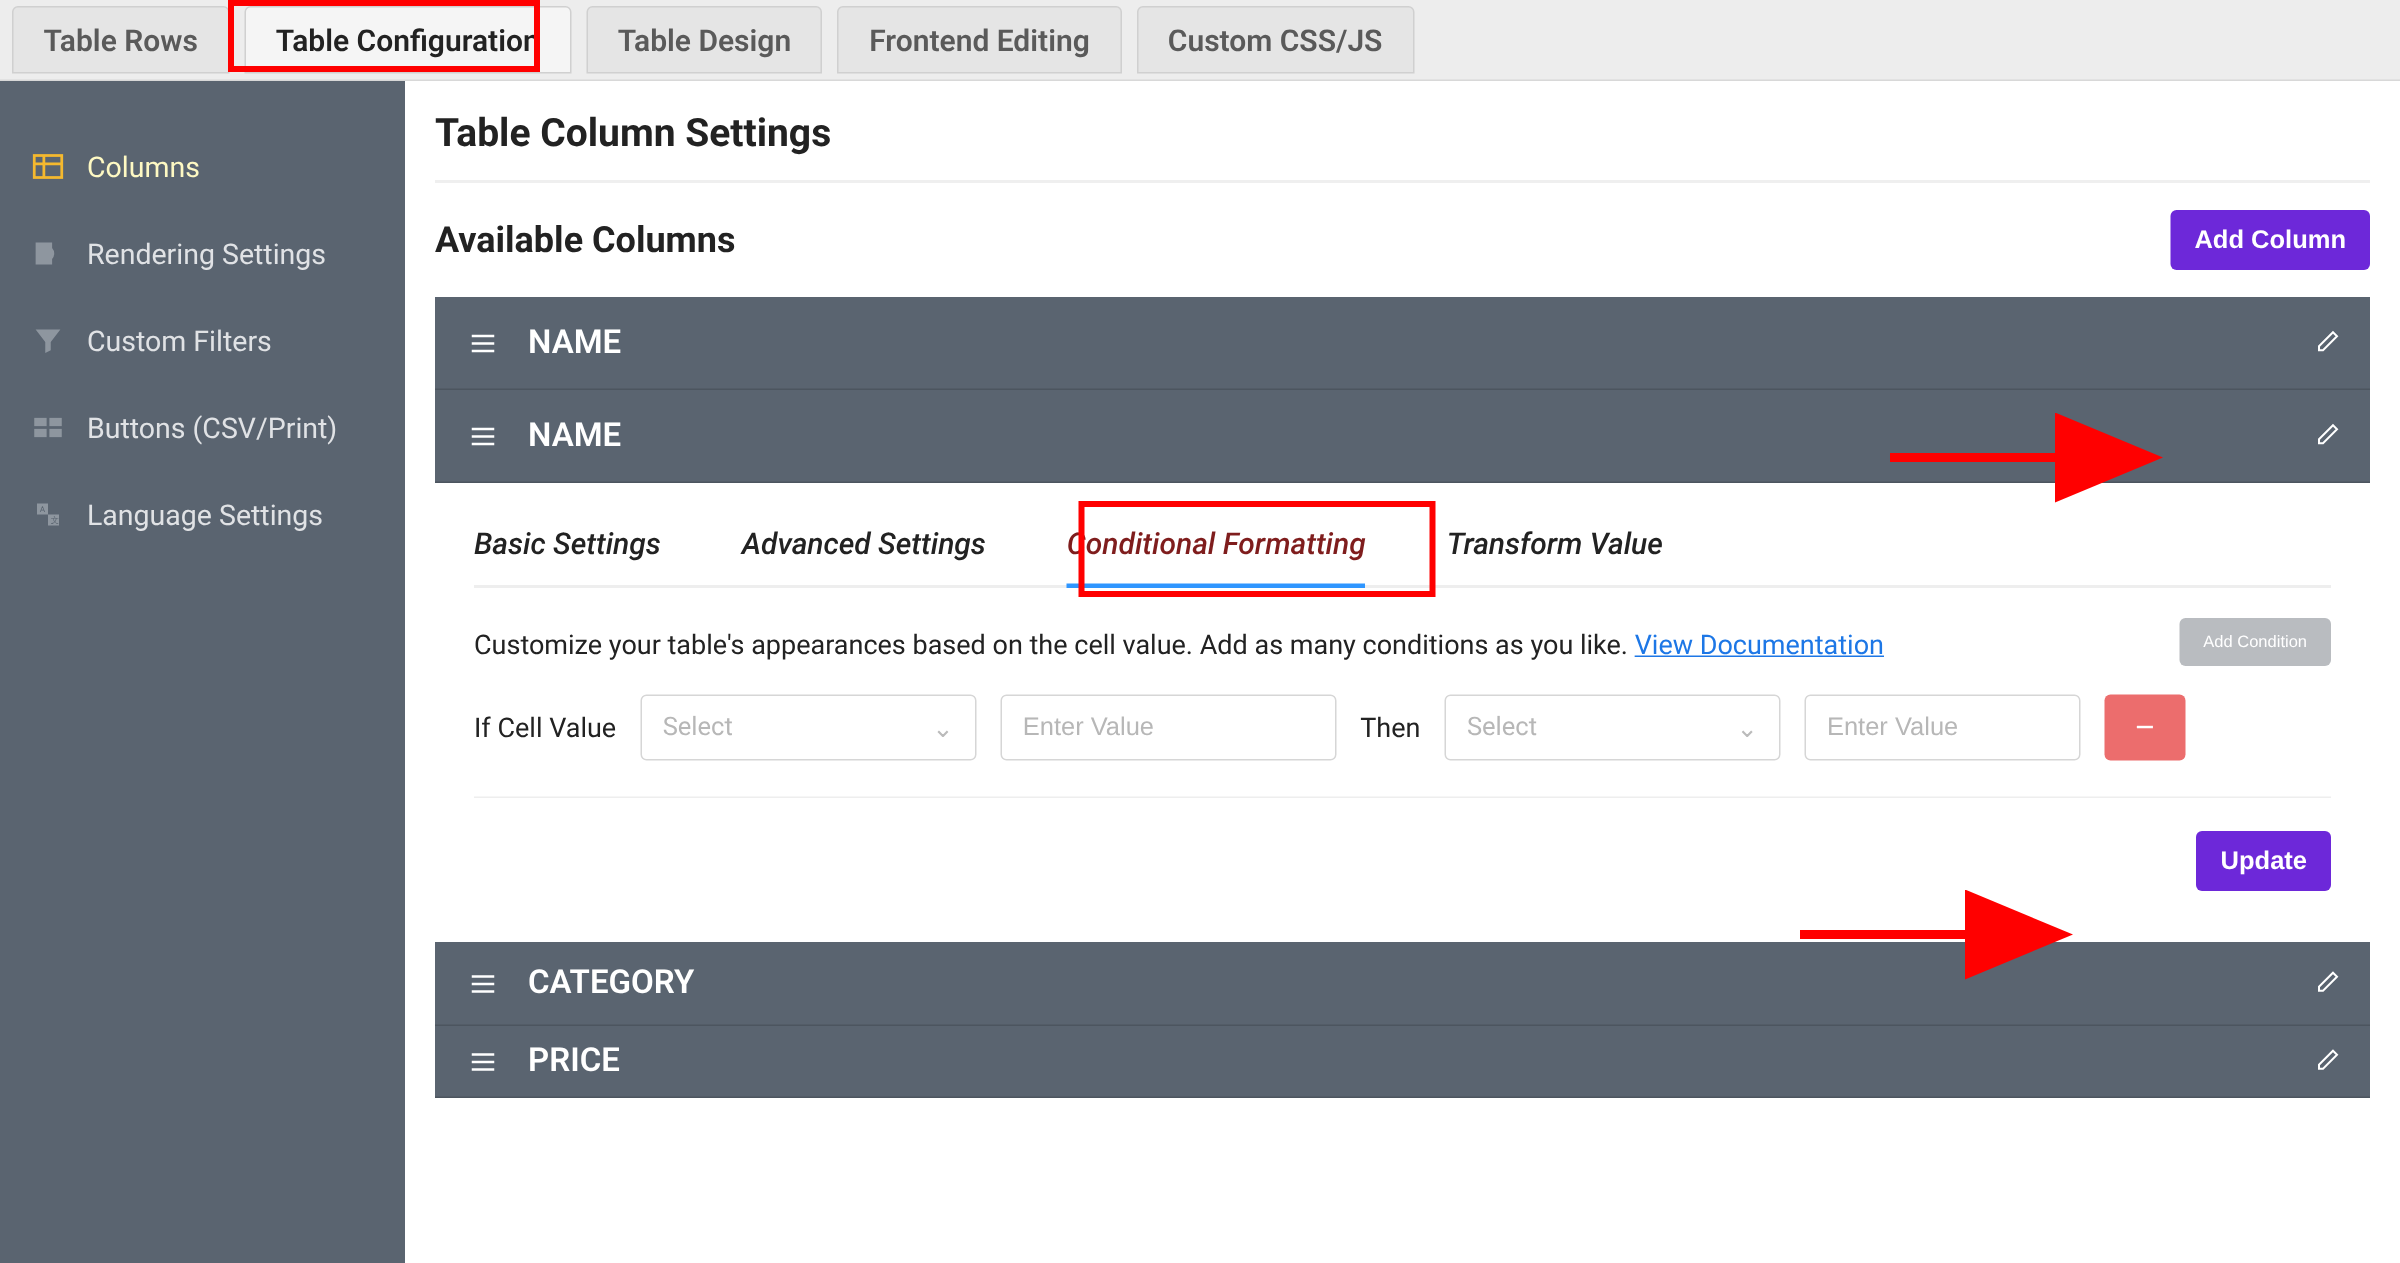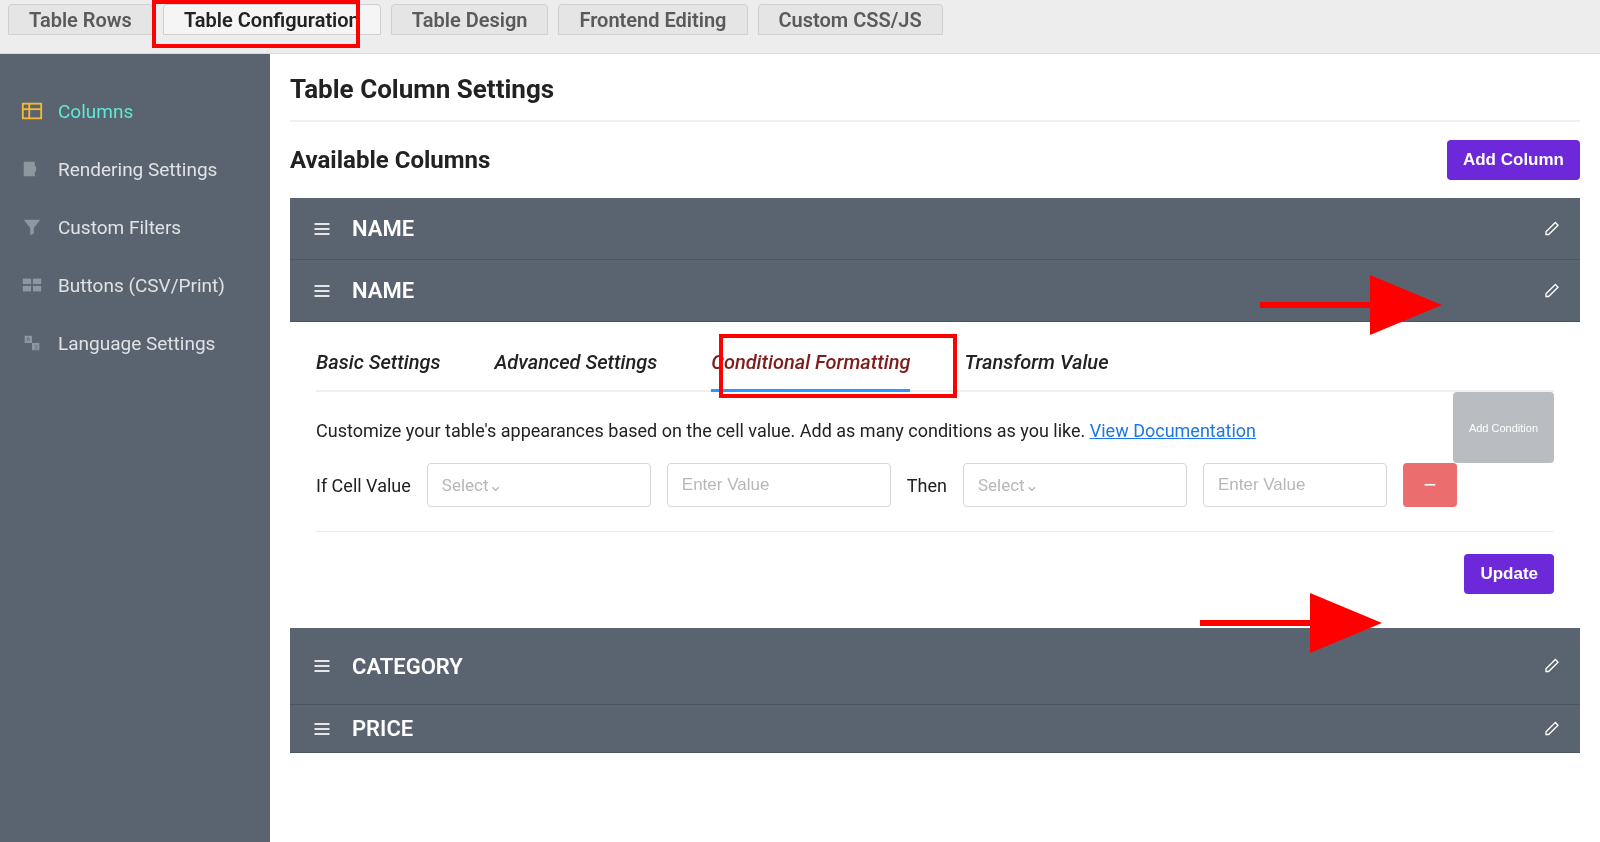--- a/index.html
+++ b/index.html
@@ -1,58 +1,58 @@
 <!DOCTYPE html>
 <html><head>
 <meta charset="utf-8">
 <style>
   * { box-sizing: border-box; margin:0; padding:0; }
   html,body { width:1600px; height:842px; font-family:-apple-system,BlinkMacSystemFont,"Segoe UI",Roboto,Arial,sans-serif; background:#f5f5f5; overflow:hidden; }
   
   .top-tabs { height:54px; background:#ededed; display:flex; align-items:flex-start; padding:0 8px; border-bottom:1px solid #d8d8d8; position:relative; }
-  .top-tab { height:31px; margin-top:4px; margin-right:10px; padding:0 20px; display:flex; align-items:center; font-size:20px; font-weight:600; color:#5a5a5a; background:#e5e5e5; border:1px solid #d0d0d0; border-top-left-radius:4px; border-top-right-radius:4px; cursor:pointer; }
+  .top-tab { height:45px; margin-top:4px; margin-right:10px; padding:0 20px; display:flex; align-items:center; font-size:20px; font-weight:600; color:#5a5a5a; background:#e5e5e5; border:1px solid #d0d0d0; border-top-left-radius:4px; border-top-right-radius:4px; cursor:pointer; }
   .top-tab.active { background:#f5f5f5; color:#222; }
   .highlight-box { position:absolute; border:4px solid #ff0000; pointer-events:none; }
   .hl-tab { top:0px; left:152px; width:208px; height:48px; }
   
   .layout { display:flex; height:calc(100% - 54px); }
   .sidebar { width:270px; background:#5a6470; padding-top:28px; }
   .side-item { display:flex; align-items:center; height:58px; padding:0 20px; font-size:19px; color:#e0e2e5; cursor:pointer; }
-  .side-item.active { color:#5eead4; }
+  .side-item.active { color:#fef9c3; }
   .side-item .ic { width:24px; height:24px; margin-right:14px; display:flex; align-items:center; justify-content:center; }
   .side-item .ic svg { width:22px; height:22px; }
   
   .content { flex:1; background:#ffffff; padding:20px 20px 0 20px; overflow:hidden; position:relative; }
   .page-title { font-size:26px; font-weight:700; color:#222; margin-bottom:16px; }
   .rule { border-top:2px solid #efefef; margin-bottom:18px; }
   .avail-row { display:flex; align-items:center; justify-content:space-between; margin-bottom:18px; }
   .avail-title { font-size:24px; font-weight:700; color:#222; }
   .btn-blue { background:#6d28d9; color:#fff; font-size:17px; font-weight:600; padding:10px 16px; border-radius:4px; cursor:pointer; border:none; }
   .btn-grey { background:#b9bcc0; color:#fff; font-size:11px; font-weight:500; padding:10px 16px; border-radius:4px; cursor:pointer; border:none; }
   .btn-red-sq { background:#ec6d6d; color:#fff; width:54px; height:44px; border-radius:4px; display:flex; align-items:center; justify-content:center; cursor:pointer; border:none; font-size:22px; }
   
   .col-bar { background:#5a6470; height:62px; display:flex; align-items:center; padding:0 22px; color:#fff; font-size:22px; font-weight:600; border-bottom:1px solid #4c555f; position:relative; }
-  .col-bar.tall { height:77px; }
+  .col-bar.tall { height:56px; }
   .col-bar .grip { margin-right:20px; display:flex; align-items:center; }
   .col-bar .grip svg { width:20px; height:20px; }
   .col-bar .edit-ic { position:absolute; right:20px; top:50%; transform:translateY(-50%); cursor:pointer; }
   .col-bar .edit-ic svg { width:16px; height:16px; }
   .col-stack { margin-bottom:0; }
   
   .panel { padding:28px 26px 20px 26px; position:relative; }
   .sub-tabs { display:flex; border-bottom:2px solid #eeeeee;font-style:italic; }
   .sub-tab { font-size:20px; font-weight:500; color:#222; padding:0 0 16px 0; margin-right:54px; cursor:pointer; position:relative; }
   .sub-tab.active { color:#7f1d1d; }
   .sub-tab.active::after { content:""; position:absolute; left:0; right:0; bottom:-2px; height:3px; background:#2f96ff; }
   .desc { font-size:18px; color:#222; margin:28px 0 22px 0; }
   .desc a { color:#1d77e6; text-decoration:underline; }
   .cond-row { display:flex; align-items:center; gap:16px; border-bottom:1px solid #eee; padding-bottom:24px; }
   .lbl { font-size:18px; color:#222; }
   .sel, .inp { height:44px; border:1px solid #d6d6d6; border-radius:4px; padding:0 14px; font-size:17px; color:#666; background:#fff; }
-  .sel { width:224px; display:flex; align-items:center; cursor:pointer; }
+  .sel { width:224px; display:flex; align-items:center; justify-content:space-between; cursor:pointer; }
   .sel .ph { color:#b7b7b7; }
   .sel .chev { color:#bbb; }
   .inp { width:224px; }
   .inp::placeholder { color:#b7b7b7; }
   .update-row { display:flex; justify-content:flex-end; margin-top:22px; }
   
   .arrow { position:absolute; pointer-events:none; }
   .arrow svg { overflow:visible; }
 </style>
 </head>
@@ -163,21 +163,21 @@
         <div style="position:relative;">
           <div class="sub-tabs">
             <div class="sub-tab">Basic Settings</div>
             <div class="sub-tab">Advanced Settings</div>
             <div class="sub-tab active">Conditional Formatting</div>
             <div class="sub-tab">Transform Value</div>
           </div>
           <div class="highlight-box" style="top:-16px; left:403px; width:238px; height:64px;"></div>
         </div>
 
-        <div style="display:flex; justify-content:space-between;">
+        <div style="display:flex; align-items:center; justify-content:space-between;">
           <p class="desc">
             <span>Customize your table's appearances based on the cell value. Add as many conditions as you like. </span><a href="#">View Documentation</a>
           </p>
           <button class="btn-grey">Add Condition</button>
         </div>
 
         <div class="cond-row">
           <span class="lbl">If Cell Value</span>
           <div class="sel">
             <span class="ph">Select</span>

